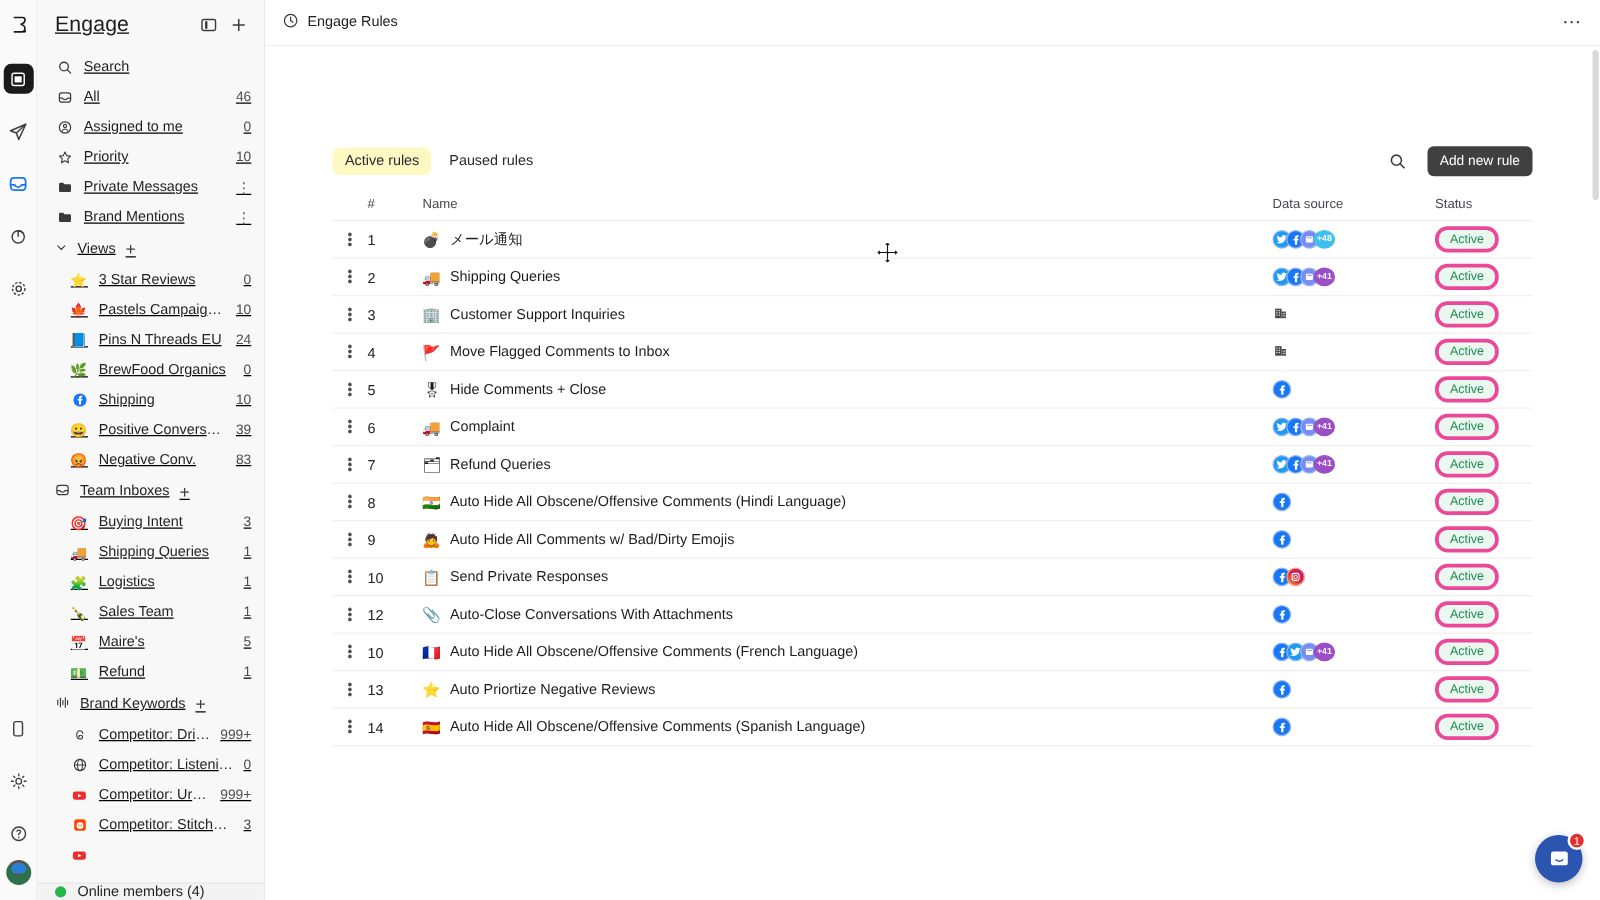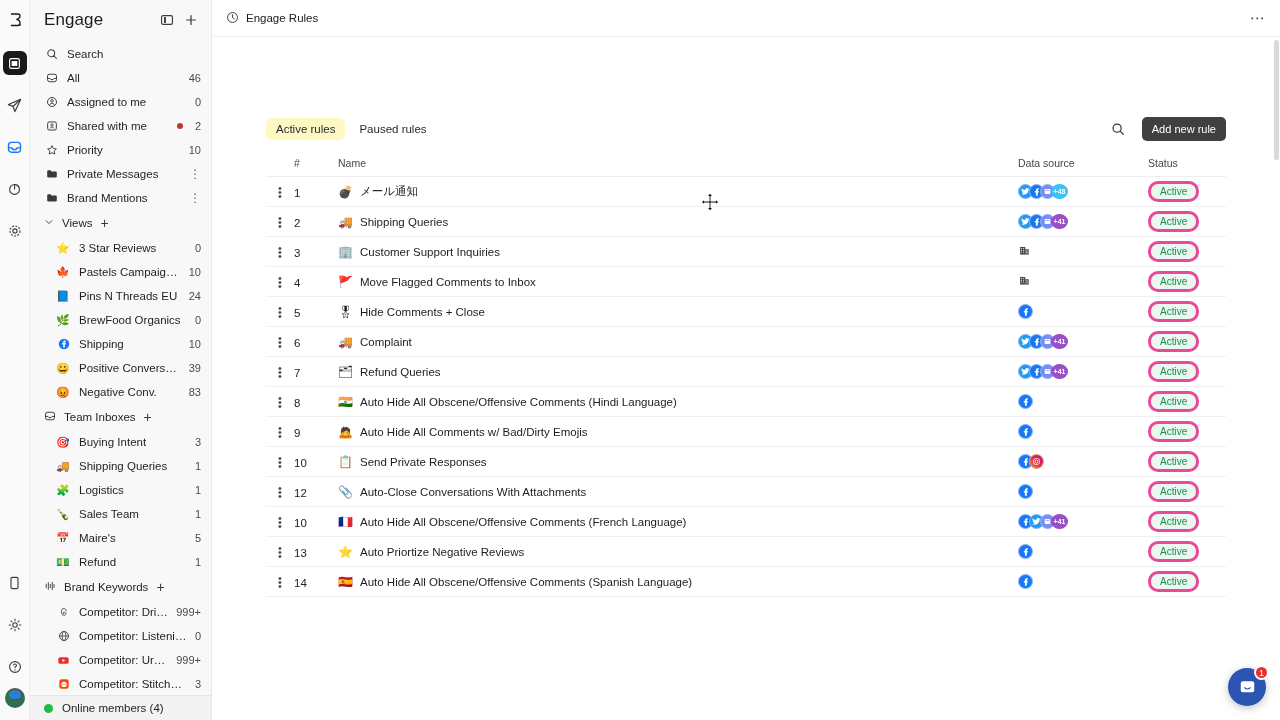--- a/index.html
+++ b/index.html
@@ -35,21 +35,21 @@
   }
   .rail-avatar::after{
     content:""; position:absolute; left:4px; top:2px; width:12px; height:9px;
     background:#2a7fd4; border-radius:50% 50% 40% 40%;
   }
 
   
   .sidebar {
     width: 182px; flex: 0 0 182px; height: 720px;
     background: #f8f8f9; border-right: 1px solid #e8e8ea;
-    display: flex; flex-direction: column; position: relative;
+    display: flex; flex-direction: column; position: relative; text-decoration: underline;
   }
   .sb-head {
     display: flex; align-items: center; padding: 8px 10px 8px 14px; height: 40px;
   }
   .sb-title { font-size: 17px; font-weight: 400; color: #1c1c1c; letter-spacing: .1px; flex: 1; }
   .sb-head-btn { width: 20px; height: 20px; display: flex; align-items: center; justify-content: center; color: #3b3b3b; margin-left: 4px; }
   .sb-scroll { flex: 1 1 auto; overflow: hidden; padding-top: 2px; }
 
   .sb-row {
     display: flex; align-items: center; height: 24px;
@@ -59,21 +59,21 @@
   .sb-row .lbl { flex: 1 1 auto; white-space: nowrap; overflow: hidden; text-overflow: ellipsis; }
   .sb-row .cnt { font-size: 11px; color: #4b4b50; flex: 0 0 auto; }
   .sb-row .dots { font-size: 12px; color: #5a5a60; letter-spacing: 0; line-height: 8px; }
   .sb-row.sub { padding-left: 26px; }
   .reddot { width: 6px; height: 6px; border-radius: 50%; background: #c1372b; display: inline-block; margin-right: 4px; vertical-align: middle; }
   .sb-group { display:flex; align-items:center; height: 26px; padding: 0 10px 0 14px; gap: 8px; font-size: 11.5px; color:#1f1f22; }
   .sb-group .plus { font-size: 14px; color:#3b3b3b; }
   .emo { font-size: 11px; }
 
   .sb-footer {
-    height: 25px; border-top: 1px solid #e6e6e8; background: #f3f3f4;
+    height: 14px; border-top: 1px solid #e6e6e8; background: #f3f3f4;
     display: flex; align-items: center; gap: 9px; padding: 0 14px;
     font-size: 11.5px; color: #242427; position: absolute; bottom: 0; left: 0; right: 0;
   }
   .greendot { width: 9px; height: 9px; border-radius: 50%; background: #22b84a; }
 
   
   .main { flex: 1 1 auto; height: 720px; background: #fff; display: flex; flex-direction: column; position: relative; }
   .topbar { height: 37px; display: flex; align-items: center; padding: 0 14px 0 14px; border-bottom: 1px solid #efeff1; }
   .crumb { display: flex; align-items: center; gap: 7px; font-size: 11.5px; color: #202024; }
   .topbar-spacer { flex: 1 1 auto; }
@@ -267,32 +267,20 @@
           <svg width="12" height="12" viewBox="0 0 16 16">
               <circle cx="8" cy="8" r="6" fill="none" stroke="#3a3a3c" stroke-width="1.3"></circle>
               <circle cx="8" cy="6.4" r="1.7" fill="none" stroke="#3a3a3c" stroke-width="1.2"></circle>
               <path d="M4.8 12.2 Q5.6 9.6 8 9.6 Q10.4 9.6 11.2 12.2" fill="none" stroke="#3a3a3c" stroke-width="1.2"></path>
             </svg>
         </span>
         <span class="lbl">Assigned to me</span>
         <span class="cnt">0</span>
       </div>
 
-      <div class="sb-row">
-        <span class="ico">
-          <svg width="12" height="12" viewBox="0 0 16 16">
-              <rect x="2.2" y="2.6" width="11.6" height="10.8" rx="2" fill="none" stroke="#3a3a3c" stroke-width="1.3"></rect>
-              <circle cx="8" cy="6.6" r="1.5" fill="none" stroke="#3a3a3c" stroke-width="1.1"></circle>
-              <path d="M5.4 11.4 Q6.1 9.2 8 9.2 Q9.9 9.2 10.6 11.4" fill="none" stroke="#3a3a3c" stroke-width="1.1"></path>
-            </svg>
-        </span>
-        <span class="lbl">Shared with me</span>
-        <span class="reddot"></span>
-        <span class="cnt">2</span>
-      </div>
 
       <div class="sb-row">
         <span class="ico">
           <svg width="12" height="12" viewBox="0 0 16 16">
               <path d="M8 2.2 L9.8 6 L13.9 6.5 L10.9 9.4 L11.7 13.5 L8 11.5 L4.3 13.5 L5.1 9.4 L2.1 6.5 L6.2 6 Z" fill="none" stroke="#3a3a3c" stroke-width="1.2" stroke-linejoin="round"></path>
             </svg>
         </span>
         <span class="lbl">Priority</span>
         <span class="cnt">10</span>
       </div>

